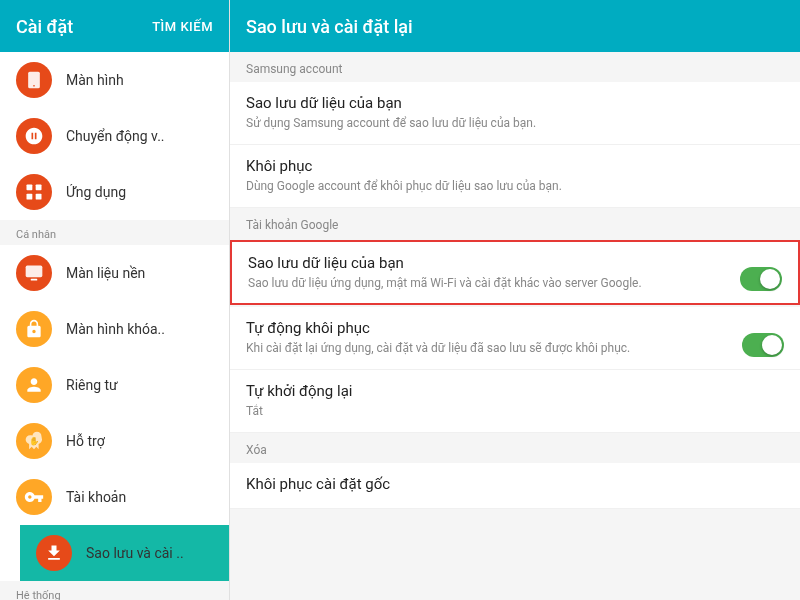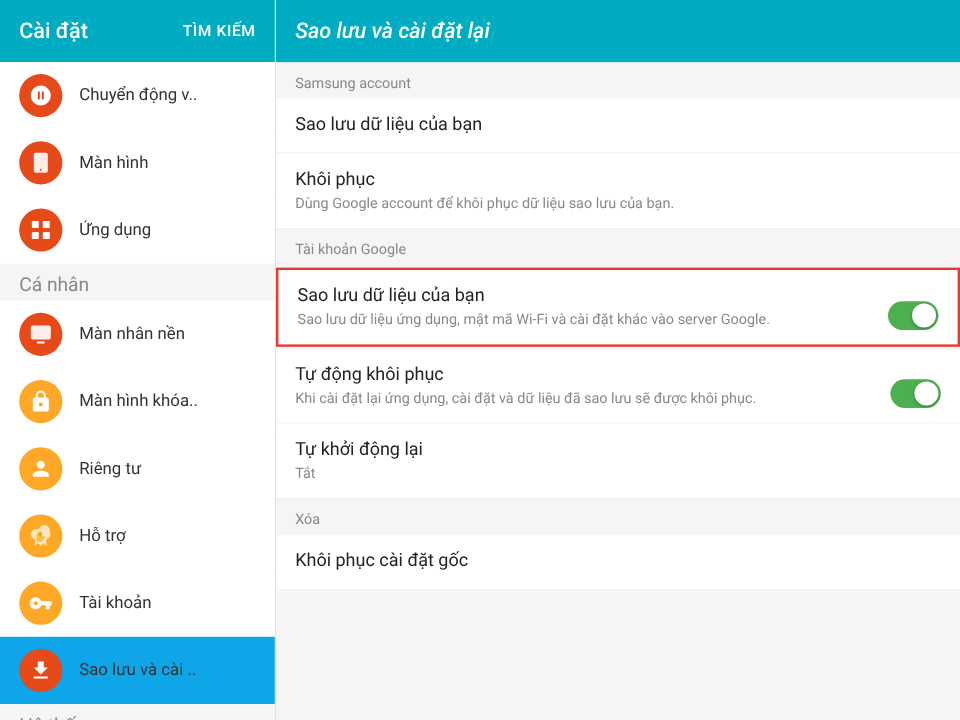--- a/index.html
+++ b/index.html
@@ -47,33 +47,33 @@
       color: #fff;
       font-size: 13px;
       font-weight: 500;
       letter-spacing: 0.5px;
     }
     .sidebar-scroll {
       overflow-y: auto;
       flex: 1;
     }
     .sidebar-section-label {
-      font-size: 16px;
+      font-size: 11px;
       color: #888;
       padding: 8px 16px 4px 16px;
       background: #f5f5f5;
     }
     .sidebar-item {
       display: flex;
       align-items: center;
       padding: 10px 16px;
       cursor: pointer;
       background: #fff;
     }
-    .sidebar-item.active { background: #0ea5e9; }
+    .sidebar-item.active { background: #14b8a6; margin-left: 20px; }
     .sidebar-item-icon {
       width: 36px;
       height: 36px;
       border-radius: 50%;
       display: flex;
       align-items: center;
       justify-content: center;
       margin-right: 14px;
       flex-shrink: 0;
       font-size: 18px;
@@ -94,21 +94,20 @@
       background: #f5f5f5;
       overflow-y: auto;
     }
     .content-header {
       background: #00acc1;
       height: 52px;
       display: flex;
       align-items: center;
       padding: 0 16px;
       flex-shrink: 0;
-      font-style: italic;
     }
     .content-header-title {
       color: #fff;
       font-size: 18px;
       font-weight: 500;
     }
     .content-section-label {
       font-size: 12px;
       color: #888;
       padding: 10px 16px 6px 16px;
@@ -168,34 +167,34 @@
   <div class="sidebar">
     <div class="sidebar-header">
       <span class="sidebar-header-title">Cài đặt</span>
       <span class="sidebar-header-search">TÌM KIẾM</span>
     </div>
     <div class="sidebar-scroll">
 
       <div class="sidebar-item">
         <div class="sidebar-item-icon" style="background:#e64a19;">
           <svg width="20" height="20" viewBox="0 0 24 24" fill="white">
-              <path d="M12 2C6.48 2 2 6.48 2 12s4.48 10 10 10 10-4.48 10-10S17.52 2 12 2zm-1 14H9V8h2v8zm4 0h-2V8h2v8z" fill="white"></path>
-            </svg>
-        </div>
-        <span class="sidebar-item-label">Chuyển động v..</span>
-      </div>
-
-      <div class="sidebar-item">
-        <div class="sidebar-item-icon" style="background:#e64a19;">
-          <svg width="20" height="20" viewBox="0 0 24 24" fill="white">
               <rect x="5" y="2" width="14" height="20" rx="2" fill="white" opacity="0.9"></rect>
               <circle cx="12" cy="19" r="1" fill="#e64a19"></circle>
             </svg>
         </div>
         <span class="sidebar-item-label">Màn hình</span>
+      </div>
+
+      <div class="sidebar-item">
+        <div class="sidebar-item-icon" style="background:#e64a19;">
+          <svg width="20" height="20" viewBox="0 0 24 24" fill="white">
+              <path d="M12 2C6.48 2 2 6.48 2 12s4.48 10 10 10 10-4.48 10-10S17.52 2 12 2zm-1 14H9V8h2v8zm4 0h-2V8h2v8z" fill="white"></path>
+            </svg>
+        </div>
+        <span class="sidebar-item-label">Chuyển động v..</span>
       </div>
 
       <div class="sidebar-item">
         <div class="sidebar-item-icon" style="background:#e64a19;">
           <svg width="20" height="20" viewBox="0 0 24 24" fill="white">
               <rect x="3" y="3" width="7" height="7" rx="1" fill="white"></rect>
               <rect x="14" y="3" width="7" height="7" rx="1" fill="white"></rect>
               <rect x="3" y="14" width="7" height="7" rx="1" fill="white"></rect>
               <rect x="14" y="14" width="7" height="7" rx="1" fill="white"></rect>
             </svg>
@@ -205,21 +204,21 @@
 
       <div class="sidebar-section-label">Cá nhân</div>
 
       <div class="sidebar-item">
         <div class="sidebar-item-icon" style="background:#e64a19;">
           <svg width="20" height="20" viewBox="0 0 24 24" fill="white">
               <rect x="2" y="3" width="20" height="14" rx="2" fill="white" opacity="0.9"></rect>
               <rect x="8" y="19" width="8" height="2" rx="1" fill="white"></rect>
             </svg>
         </div>
-        <span class="sidebar-item-label">Màn nhân nền</span>
+        <span class="sidebar-item-label">Màn liệu nền</span>
       </div>
 
       <div class="sidebar-item">
         <div class="sidebar-item-icon" style="background:#ffa726;">
           <svg width="20" height="20" viewBox="0 0 24 24" fill="white">
               <path d="M18 8h-1V6c0-2.76-2.24-5-5-5S7 3.24 7 6v2H6c-1.1 0-2 .9-2 2v10c0 1.1.9 2 2 2h12c1.1 0 2-.9 2-2V10c0-1.1-.9-2-2-2zm-6 9c-1.1 0-2-.9-2-2s.9-2 2-2 2 .9 2 2-.9 2-2 2zm3.1-9H8.9V6c0-1.71 1.39-3.1 3.1-3.1 1.71 0 3.1 1.39 3.1 3.1v2z" fill="white"></path>
             </svg>
         </div>
         <span class="sidebar-item-label">Màn hình khóa..</span>
       </div>
@@ -269,20 +268,21 @@
   <div class="content">
     <div class="content-header">
       <span class="content-header-title">Sao lưu và cài đặt lại</span>
     </div>
 
     <div class="content-section-label">Samsung account</div>
 
     <div class="content-item">
       <div class="content-item-text">
         <div class="content-item-title">Sao lưu dữ liệu của bạn</div>
+        <div class="content-item-desc">Sử dụng Samsung account để sao lưu dữ liệu của bạn.</div>
       </div>
     </div>
 
     <div class="content-item">
       <div class="content-item-text">
         <div class="content-item-title">Khôi phục</div>
         <div class="content-item-desc">Dùng Google account để khôi phục dữ liệu sao lưu của bạn.</div>
       </div>
     </div>
 

